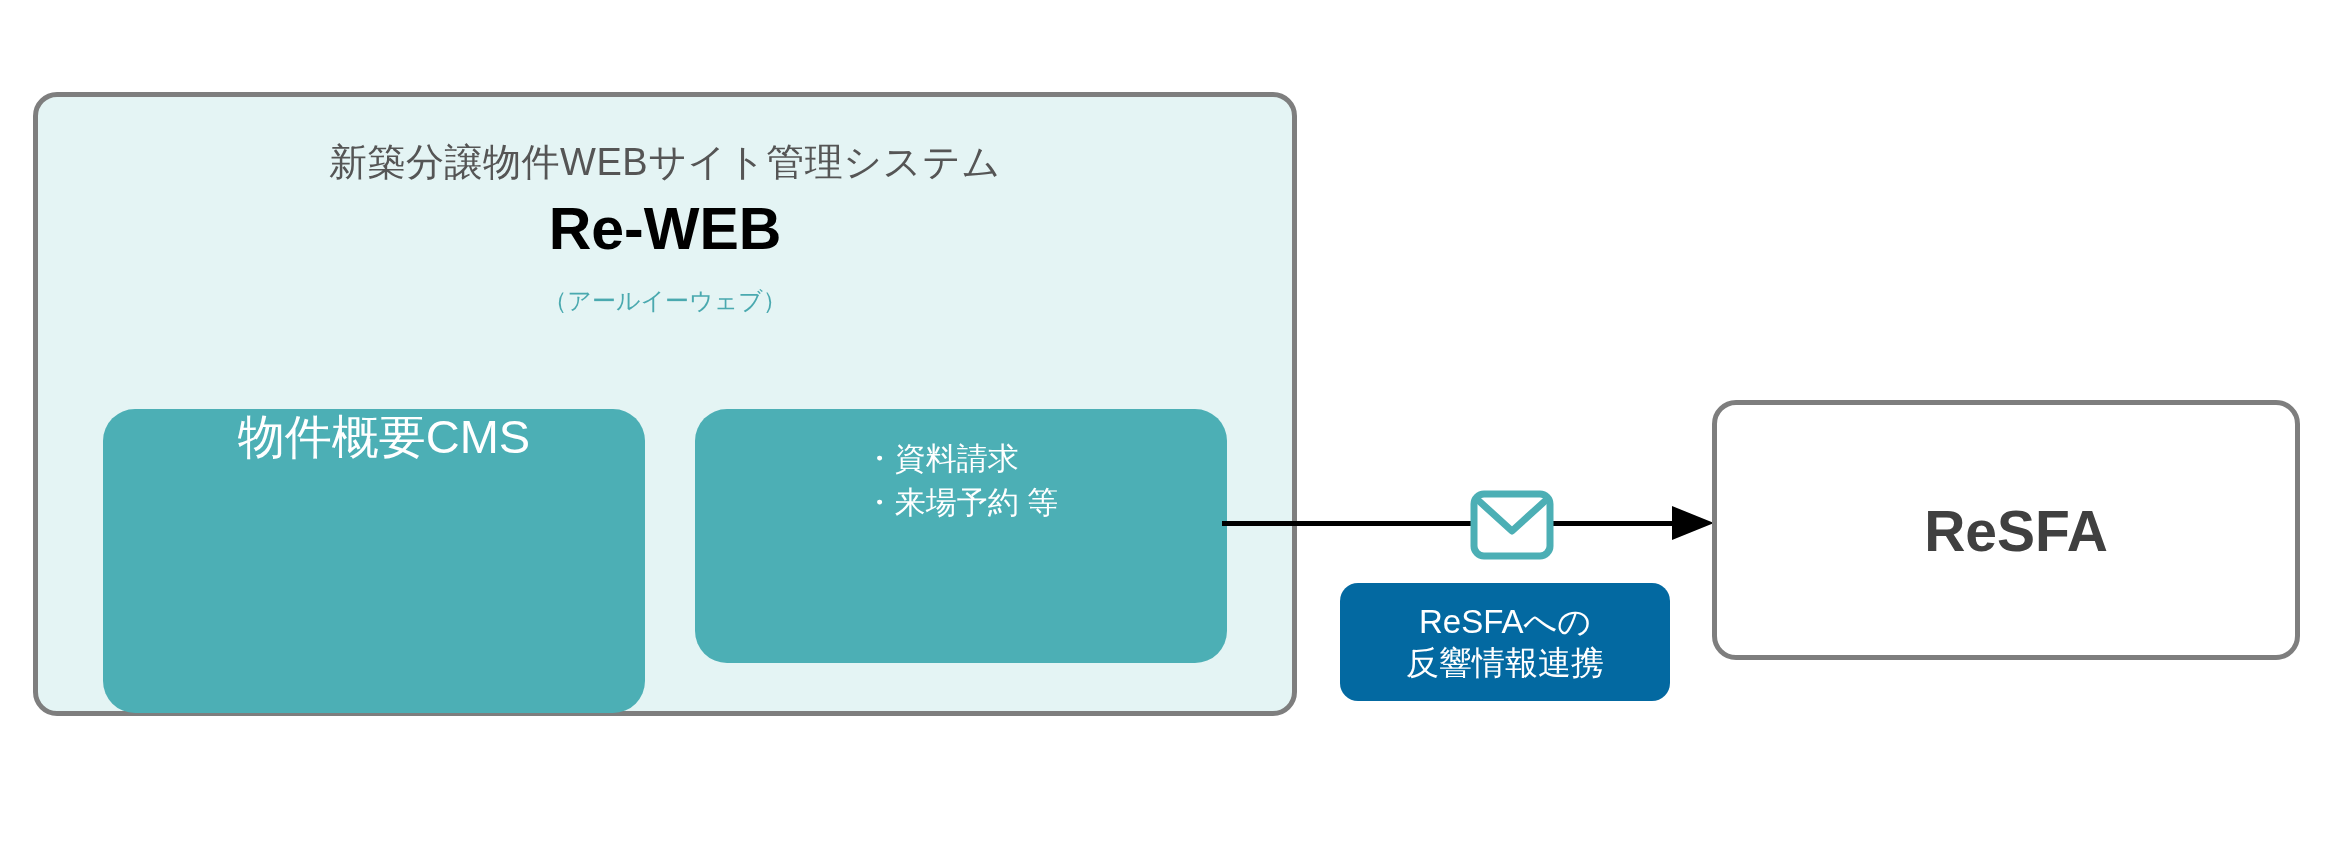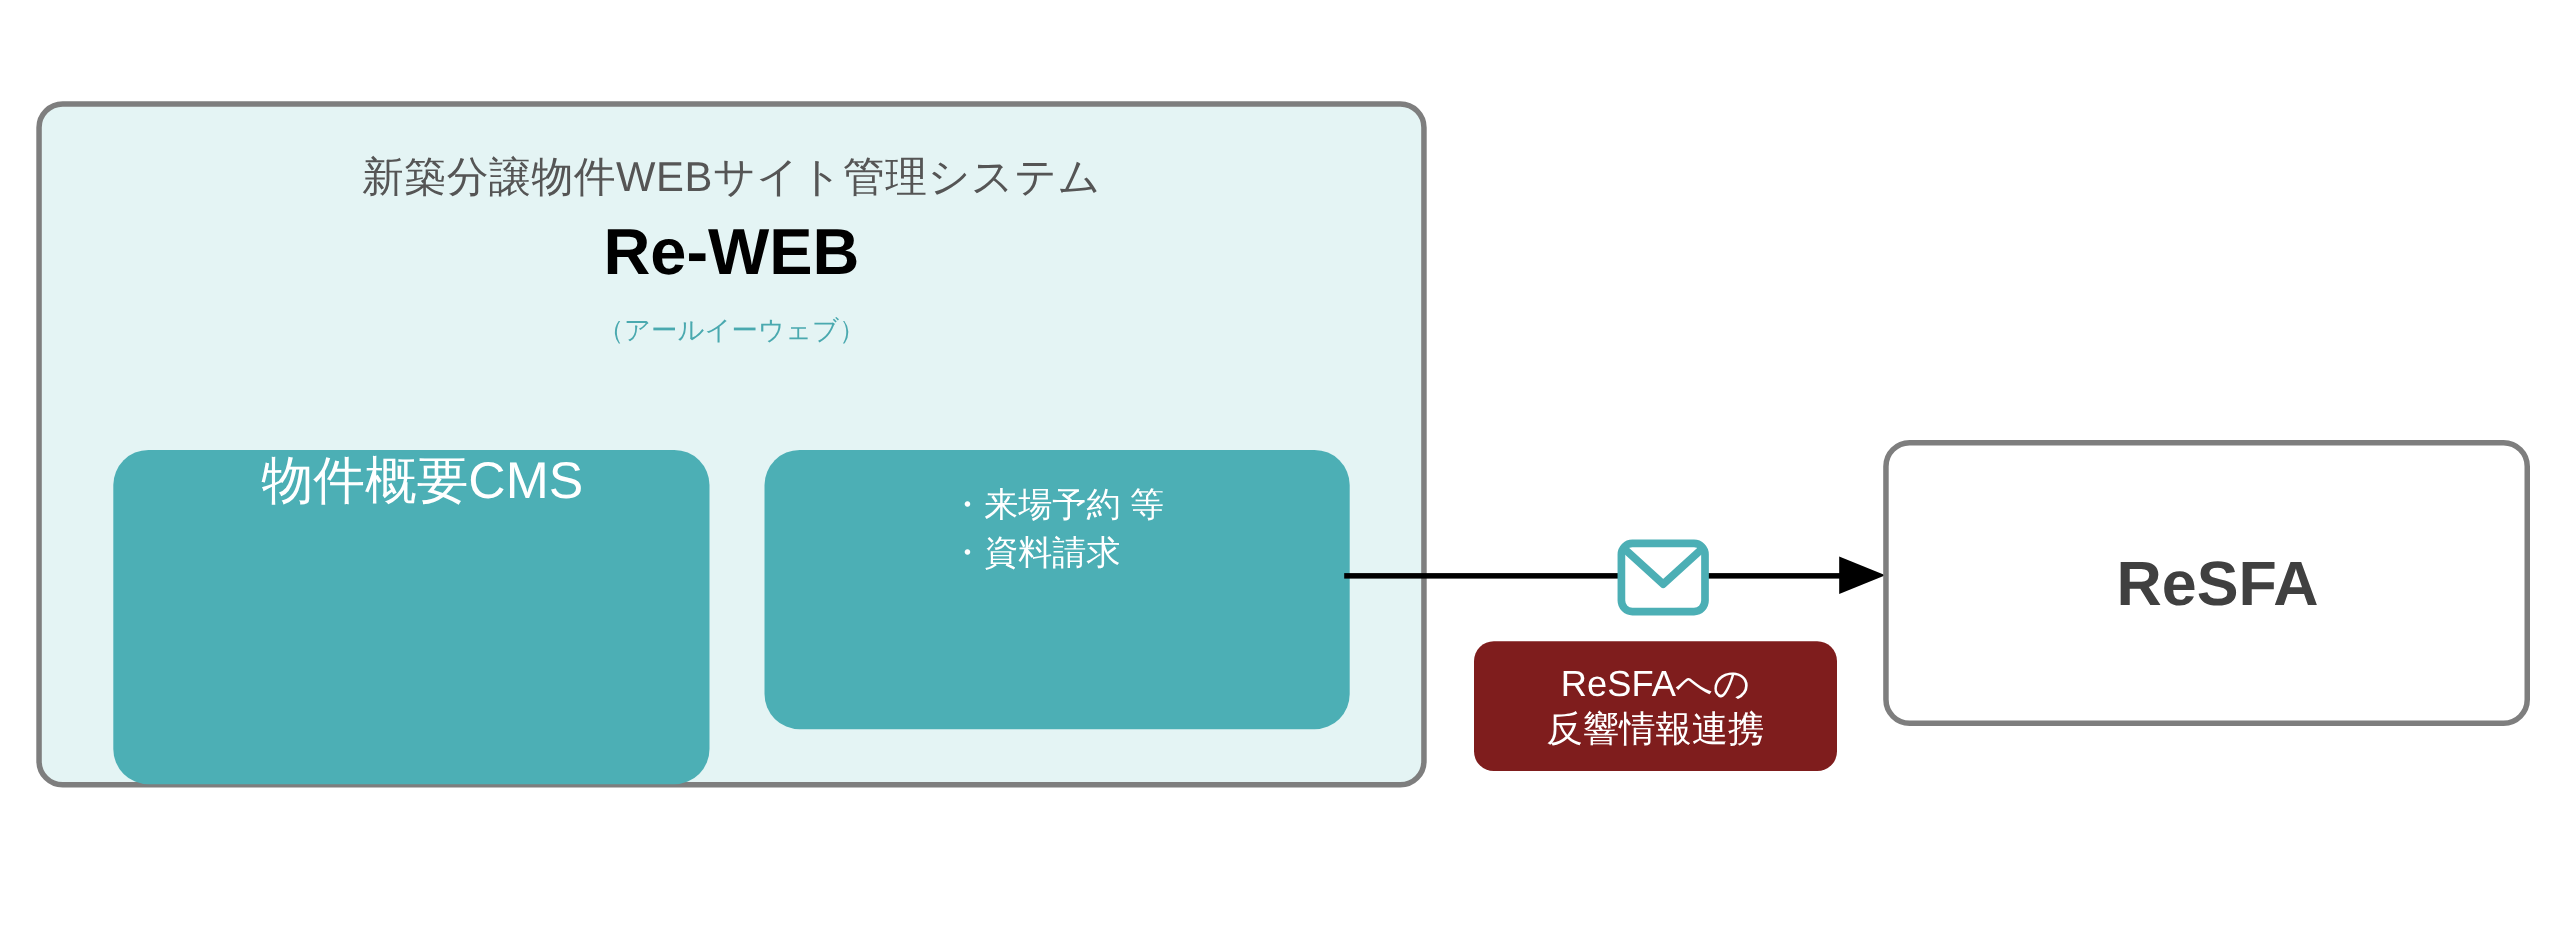--- a/index.html
+++ b/index.html
@@ -159,21 +159,21 @@
     height: 70px;
   }
 
   
   .transfer-label {
     position: absolute;
     left: 1340px;
     top: 583px;
     width: 330px;
     height: 118px;
-    background: #7f1d1d;
+    background: #0369a1;
     border-radius: 18px;
     color: #ffffff;
     display: flex;
     flex-direction: column;
     align-items: center;
     justify-content: center;
   }
   .transfer-label .tl-line {
     font-size: 33px;
     line-height: 1.25;
@@ -229,22 +229,22 @@
     <div class="reweb-brand">Re-WEB</div>
 
     <div class="reweb-reading">（アールイーウェブ）</div>
 
     <div class="teal-card card-cms">
       <div class="card-title">物件概要CMS</div>
     </div>
 
     <div class="teal-card card-form">
       <ul class="bullet-list">
+        <li>・資料請求</li>
         <li>・来場予約 等</li>
-        <li>・資料請求</li>
       </ul>
     </div>
 
   </div>
 
   <div class="arrow-line"></div>
   <div class="arrow-head"></div>
 
   <div class="envelope-icon">
     <svg width="84" height="70" viewBox="0 0 84 70" xmlns="http://www.w3.org/2000/svg">

